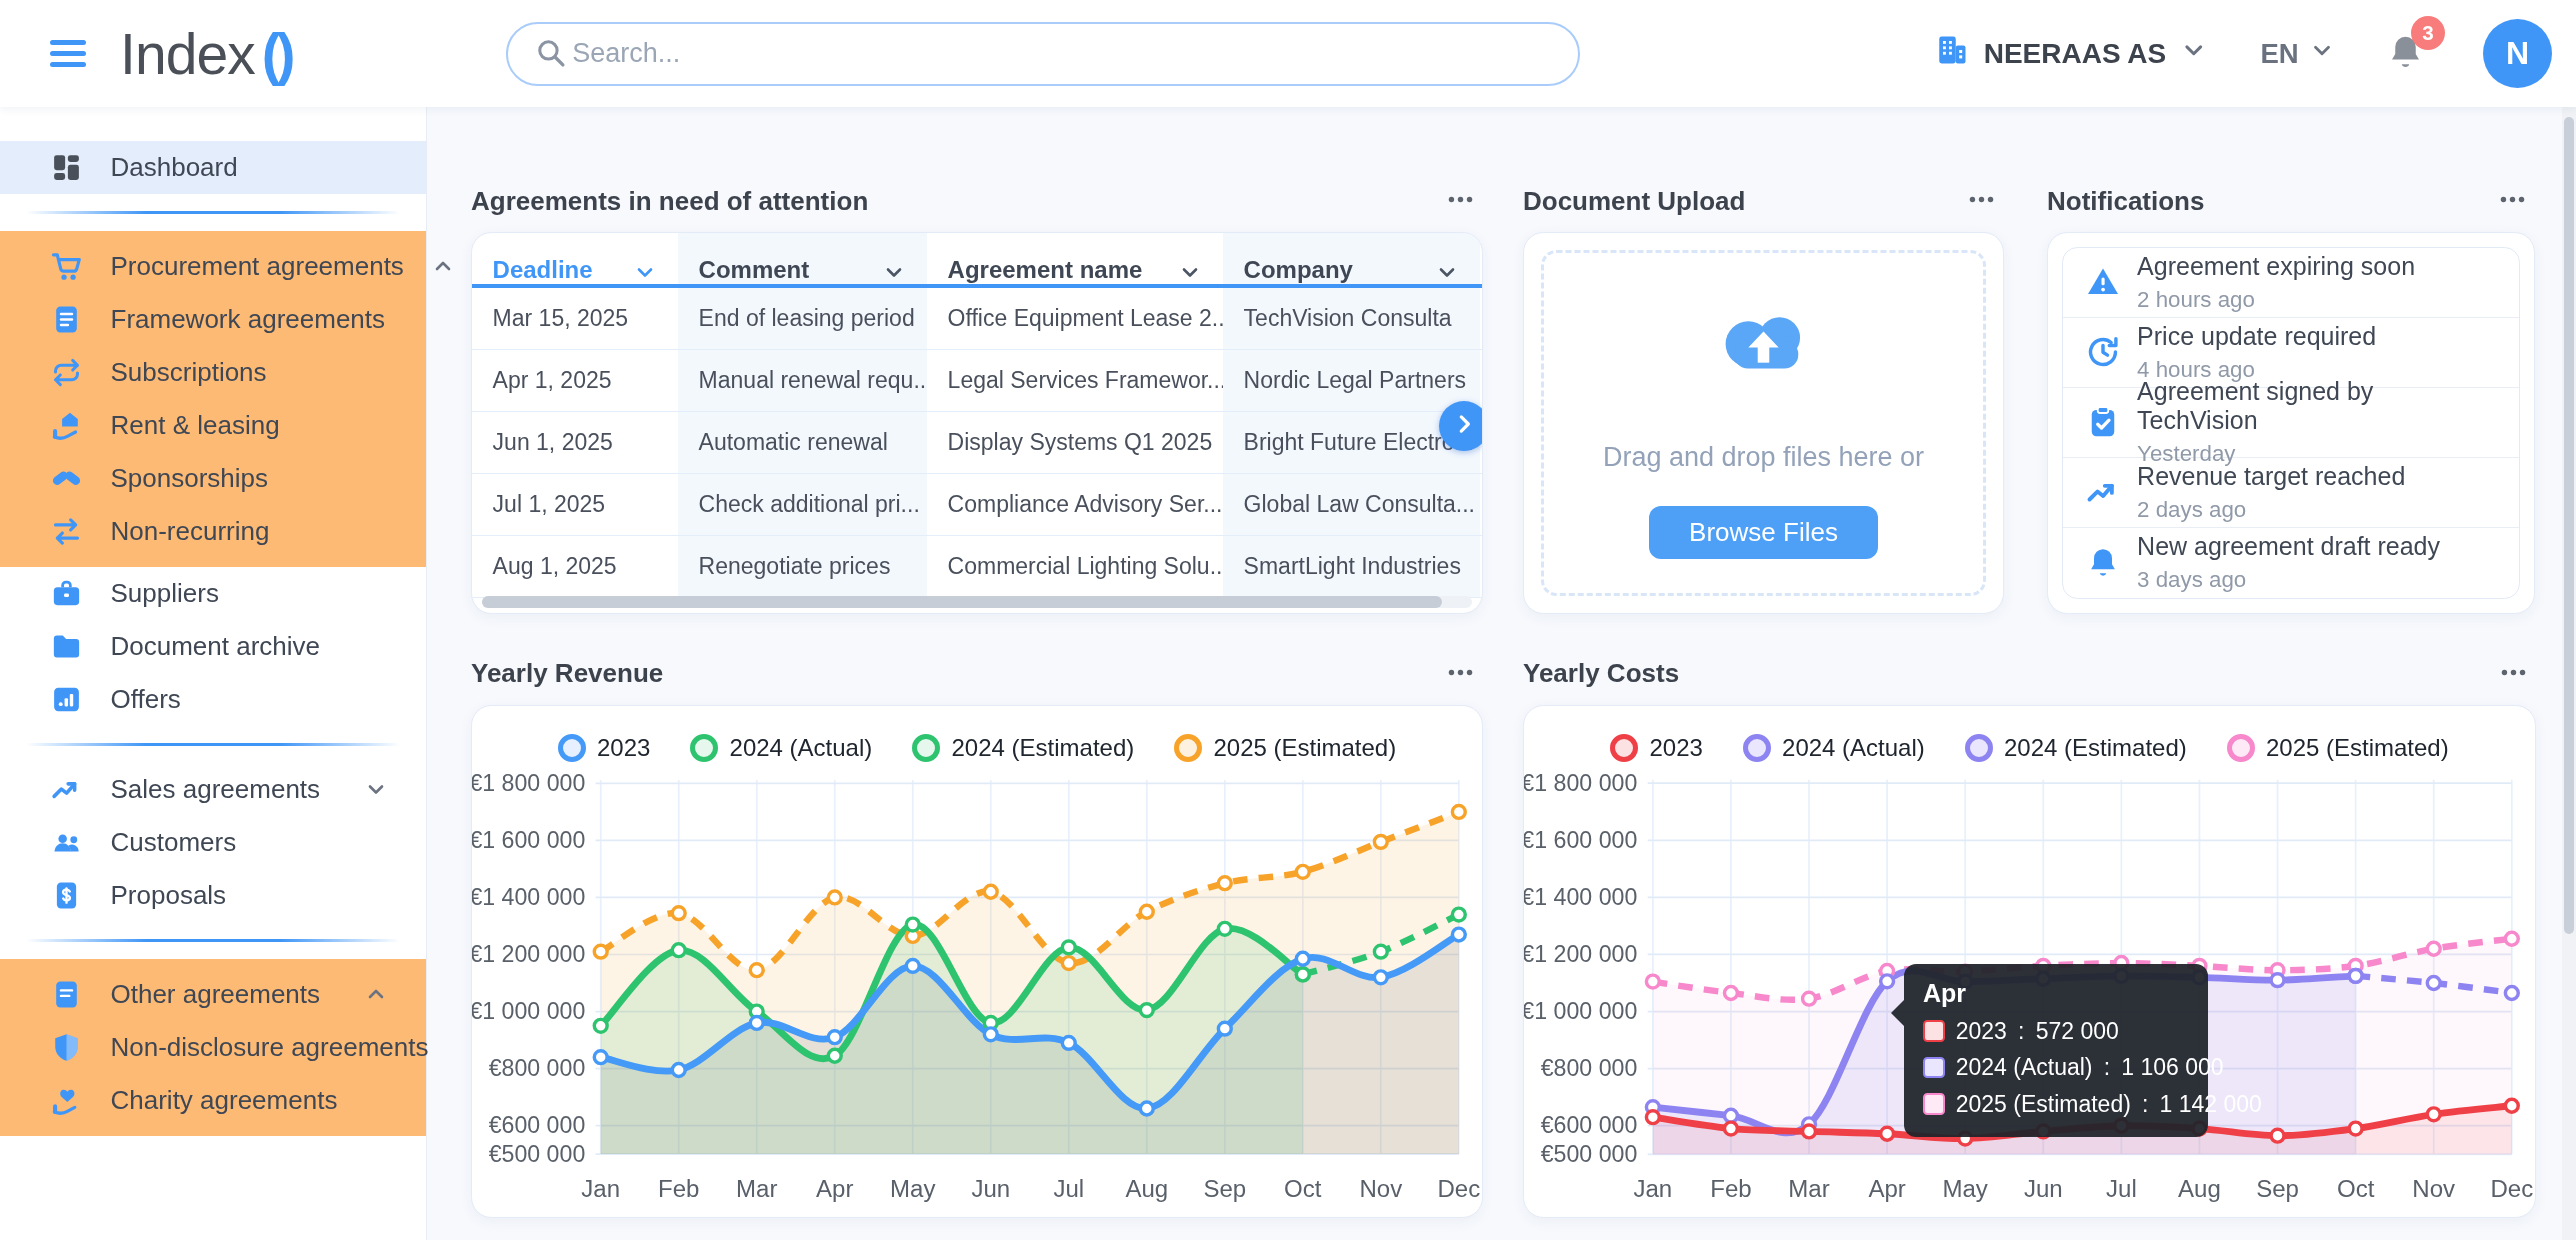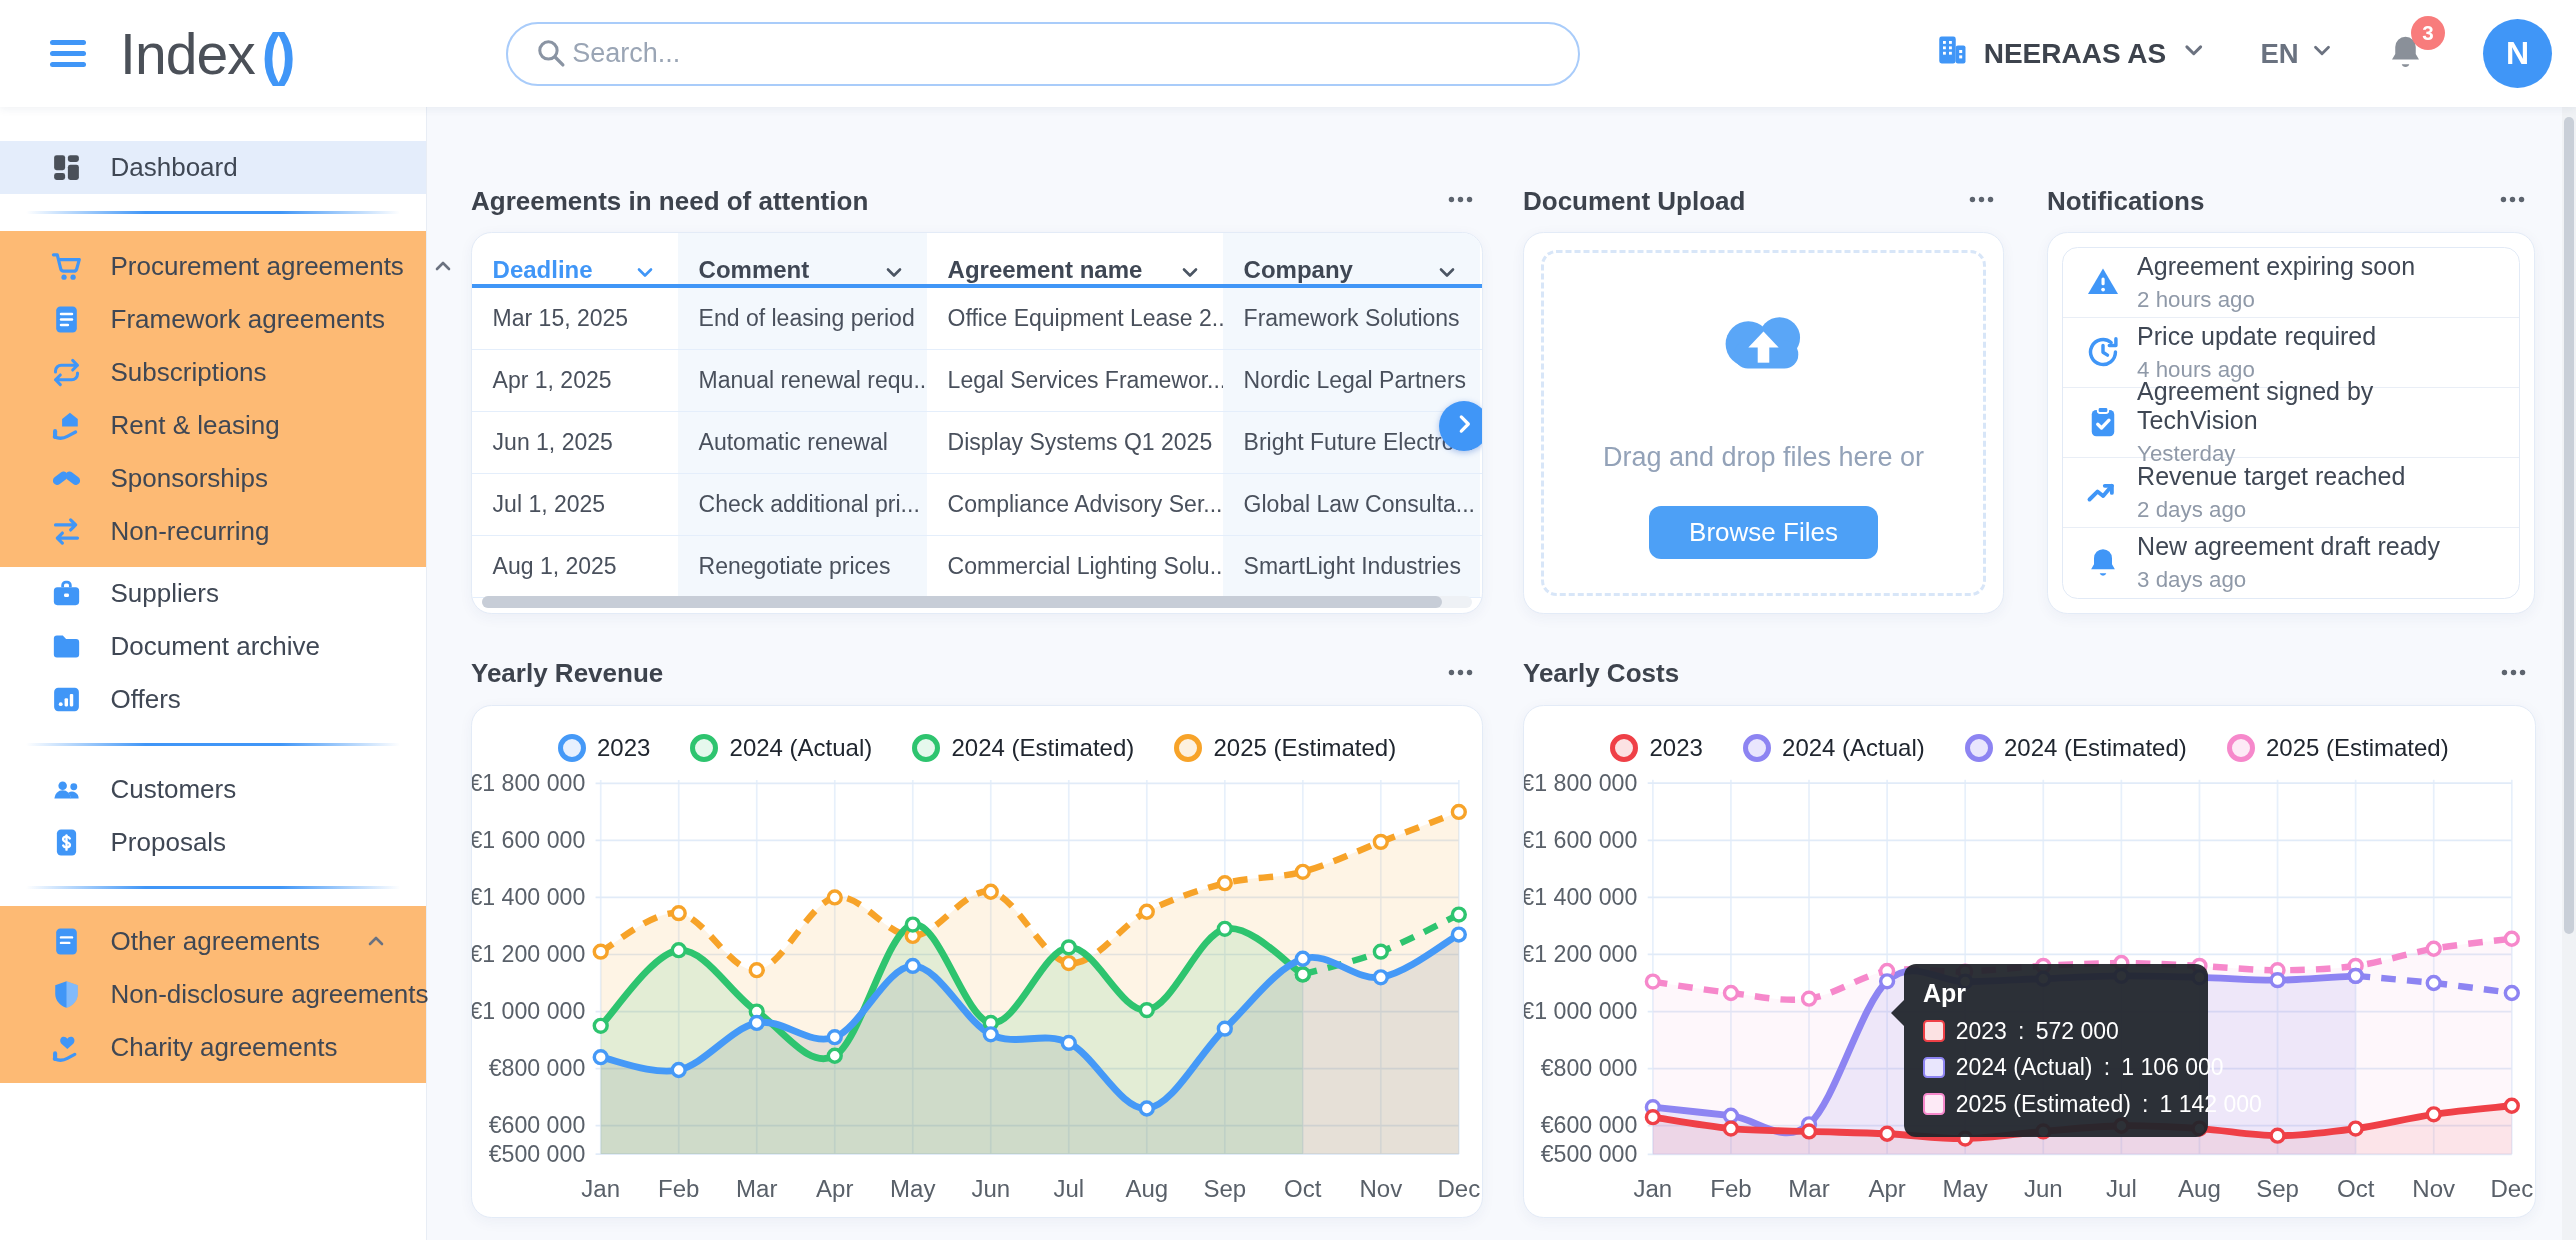--- a/index.html
+++ b/index.html
@@ -254,20 +254,34 @@
               </svg>
             </span>
             <span>Offers</span>
           </div>
         </div>
         <div class="side-divider"></div>
         <div>
           <div class="side-item">
             <span style="display: flex;">
               <svg viewBox="0 0 24 24" width="33" height="33">
+                <path d="M3 17l5.3-5.3 3.8 3 5.8-6.8" fill="none" stroke="#4096f7" stroke-width="2.6" stroke-linecap="round" stroke-linejoin="round"></path>
+                <path d="M13.2 7.9h4.7v4.7" fill="none" stroke="#4096f7" stroke-width="2.6" stroke-linecap="round" stroke-linejoin="round"></path>
+              </svg>
+            </span>
+            <span>Sales agreements</span>
+            <span class="chev">
+              <svg viewBox="0 0 24 24" width="24" height="24">
+                <path d="M6 9.5l6 6 6-6" fill="none" stroke="#6b7280" stroke-width="2.6" stroke-linecap="round" stroke-linejoin="round"></path>
+              </svg>
+            </span>
+          </div>
+          <div class="side-item">
+            <span style="display: flex;">
+              <svg viewBox="0 0 24 24" width="33" height="33">
                 <circle cx="9.2" cy="9.3" r="3.1" fill="#4096f7"></circle>
                 <path d="M3.2 18.6a6 6 0 0 1 12 0z" fill="#4096f7"></path>
                 <circle cx="17.3" cy="10" r="2.5" fill="#4096f7"></circle>
                 <path d="M14.9 18.6a7.5 7.5 0 0 0-1.5-4.3 4.8 4.8 0 0 1 7.4 4.3z" fill="#4096f7"></path>
               </svg>
             </span>
             <span>Customers</span>
           </div>
           <div class="side-item">
             <span style="display: flex;">
@@ -367,21 +381,21 @@
                       </svg>
                     </span>
                   </div>
                 </div>
               </div>
             <div id="att-body">
                 <div class="t-row">
                   <div class="td" style="width: 206px;">Mar 15, 2025</div>
                   <div class="td tint" style="width: 249px;">End of leasing period</div>
                   <div class="td" style="width: 296px;">Office Equipment Lease 2...</div>
-                  <div class="td tint" style="width: 257px;">Framework Solutions</div>
+                  <div class="td tint" style="width: 257px;">TechVision Consulta</div>
                 </div>
                 <div class="t-row">
                   <div class="td" style="width: 206px;">Apr 1, 2025</div>
                   <div class="td tint" style="width: 249px;">Manual renewal requ...</div>
                   <div class="td" style="width: 296px;">Legal Services Framewor...</div>
                   <div class="td tint" style="width: 257px;">Nordic Legal Partners</div>
                 </div>
                 <div class="t-row">
                   <div class="td" style="width: 206px;">Jun 1, 2025</div>
                   <div class="td tint" style="width: 249px;">Automatic renewal</div>

